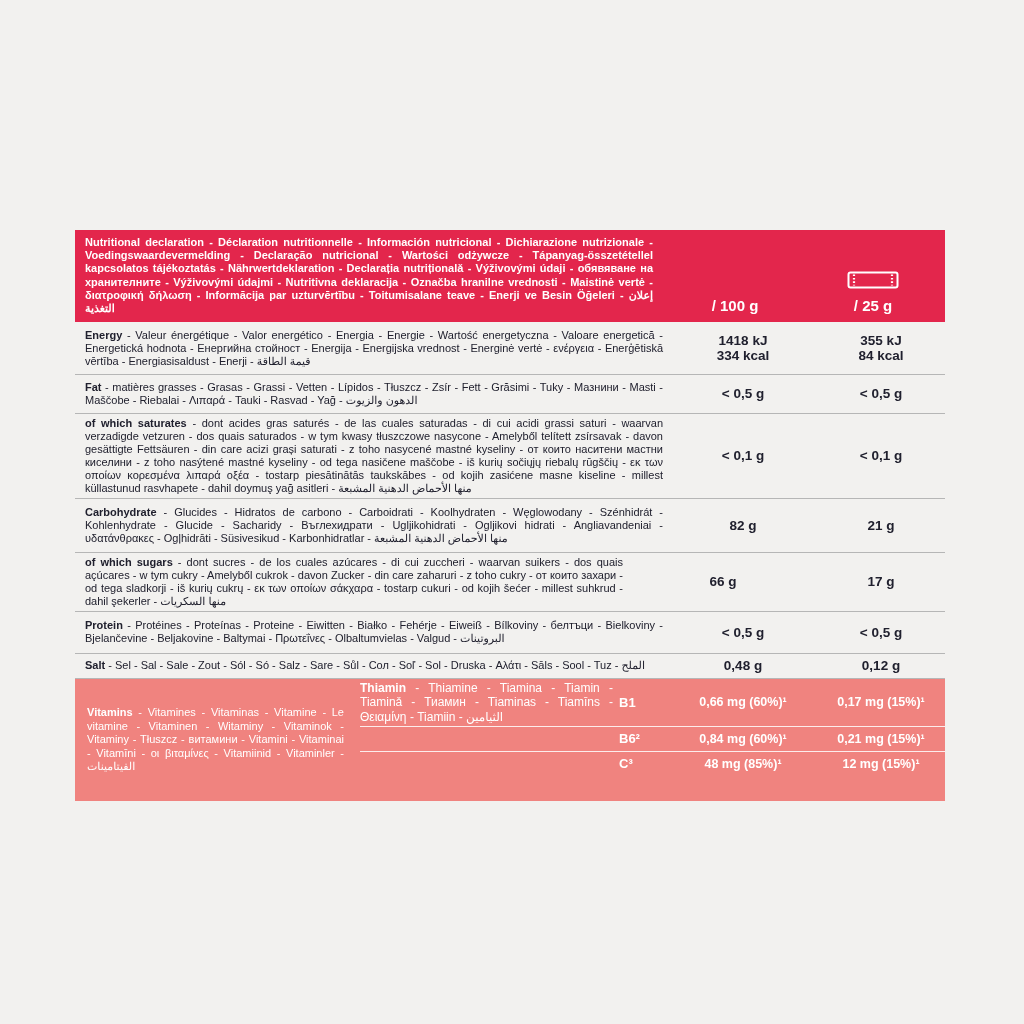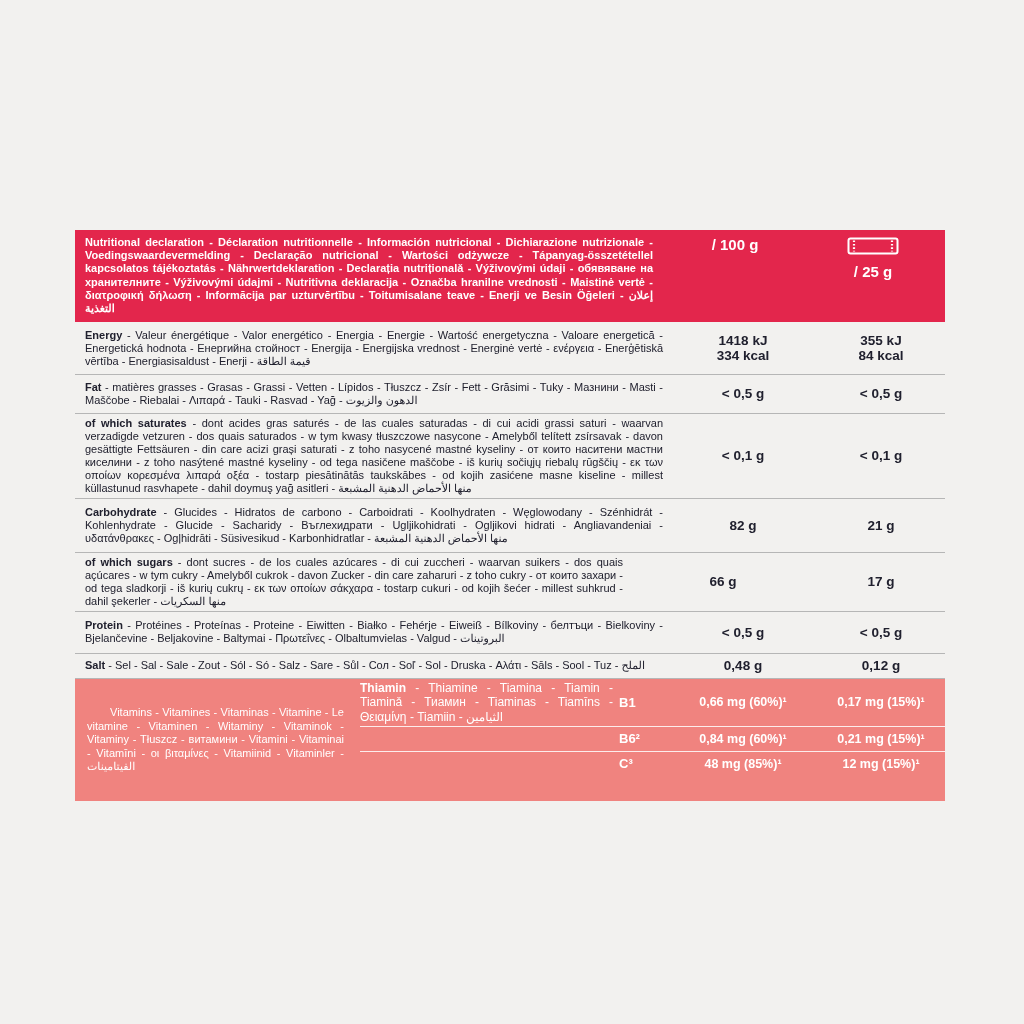--- a/index.html
+++ b/index.html
@@ -28,20 +28,21 @@
     flex: 1;
     font-size: 11px;
     font-weight: bold;
     line-height: 1.2;
     text-align: justify;
     padding-right: 8px;
   }
   .head-col {
     display: flex;
     flex-direction: column;
+    justify-content: flex-end;
     align-items: center;
     font-size: 15px;
     font-weight: bold;
     padding-bottom: 1px;
   }
   .head-col.c100 { width: 148px; }
   .head-col.c25  { width: 128px; }
   .bar-icon { margin-bottom: 4px; }
 
   
@@ -85,21 +86,21 @@
   }
   .vit-left {
     width: 285px;
     display: flex;
     align-items: center;
     padding: 6px 16px 6px 12px;
     font-size: 11px;
     line-height: 1.22;
     text-align: justify;
   }
-  .vit-left b { font-weight: normal; margin-left: 23px; }
+  .vit-left b { font-weight: bold; }
   .vit-right { flex: 1; display: flex; flex-direction: column; justify-content: stretch; }
   .vit-row {
     display: flex;
     align-items: center;
     padding: 2px 0;
   }
   .vit-row + .vit-row { border-top: 1px solid rgba(255,255,255,0.85); }
   .vit-row.tall  { min-height: 37px; }
   .vit-row.short { min-height: 25px; }
   .vit-name {

